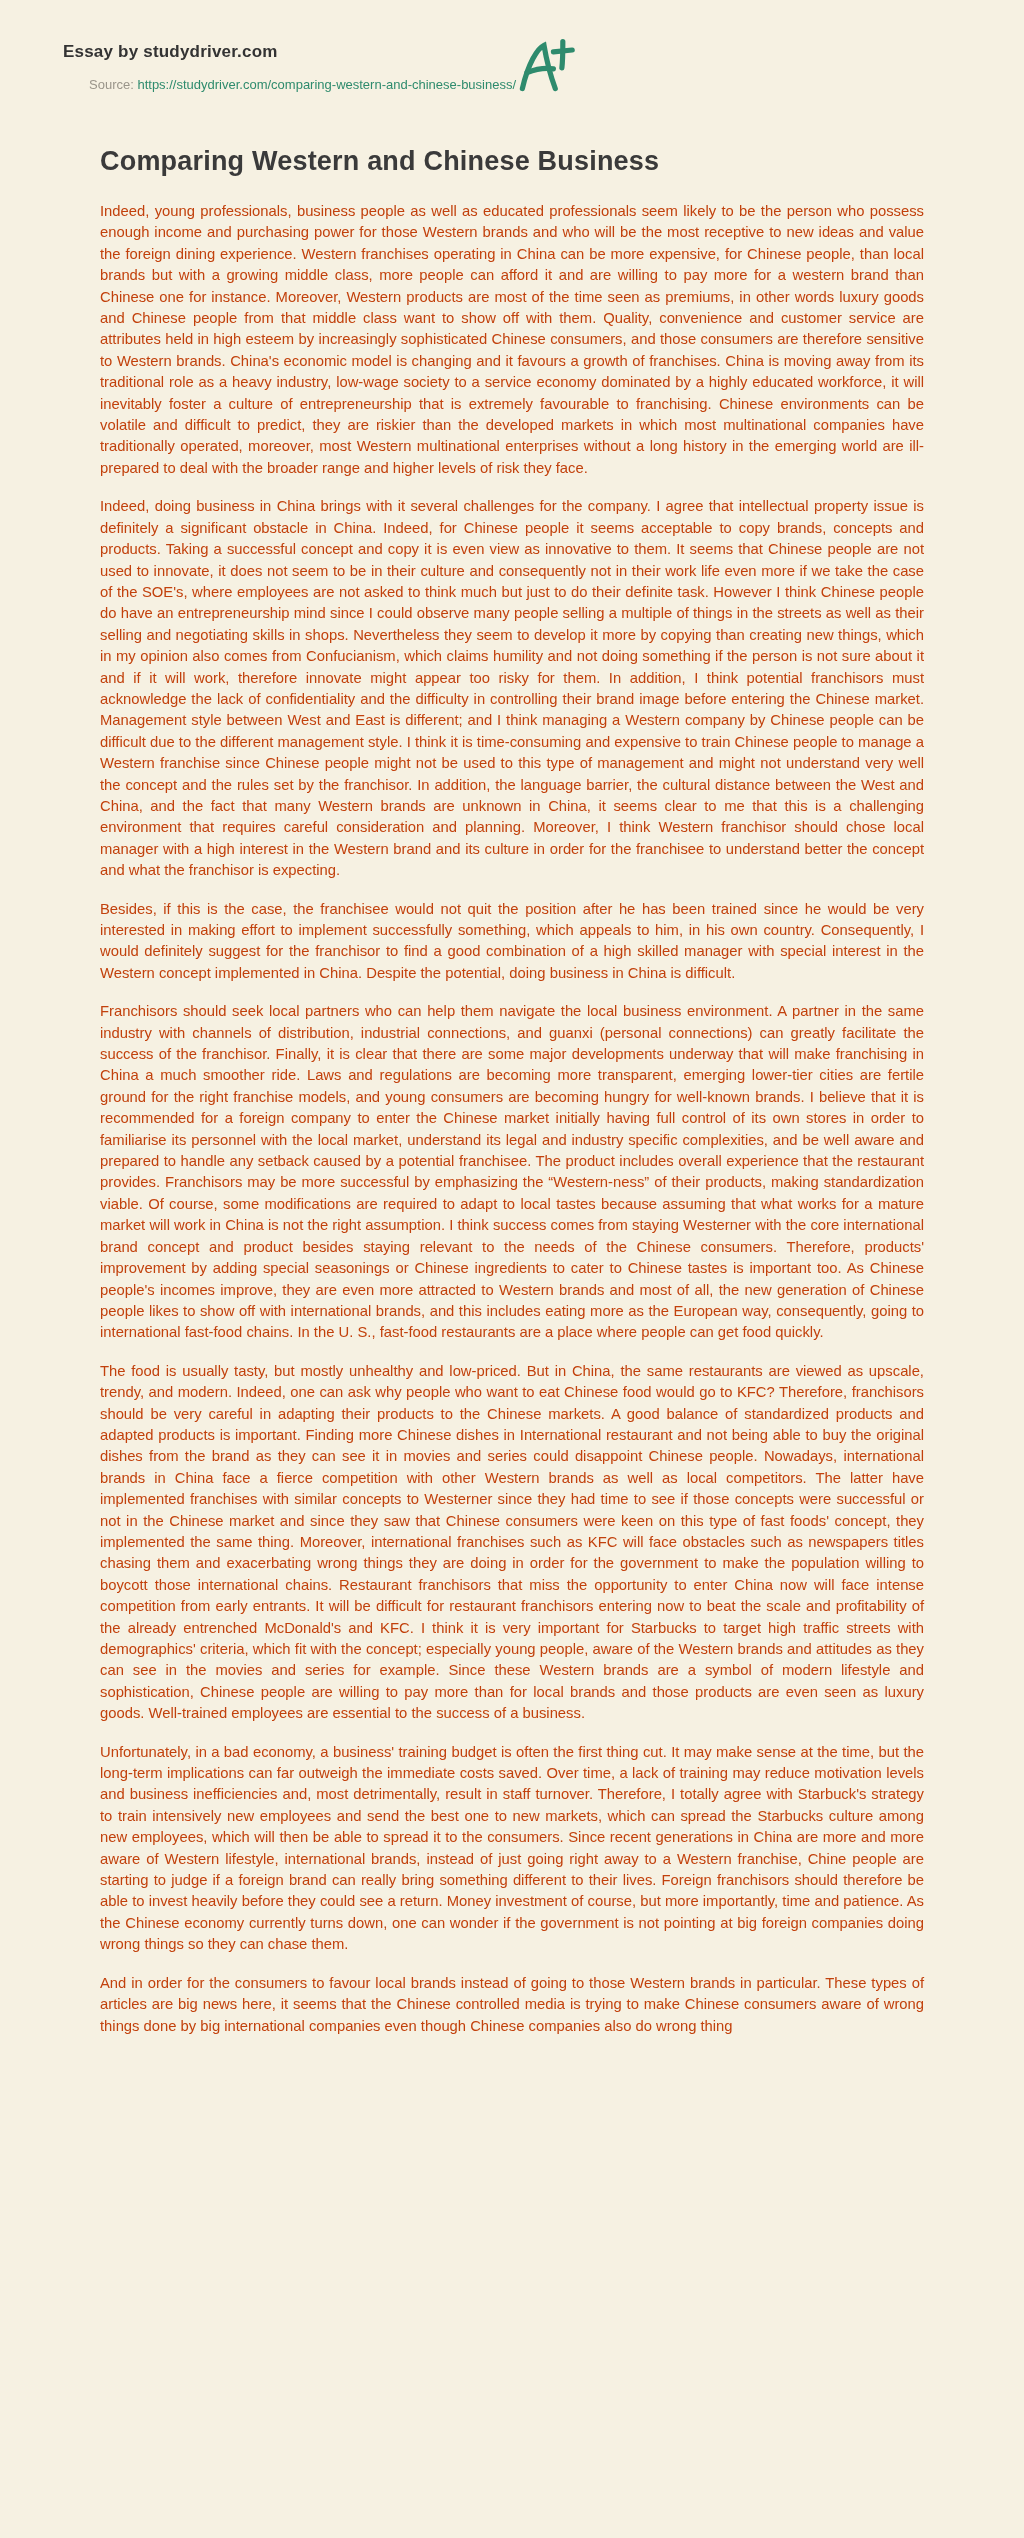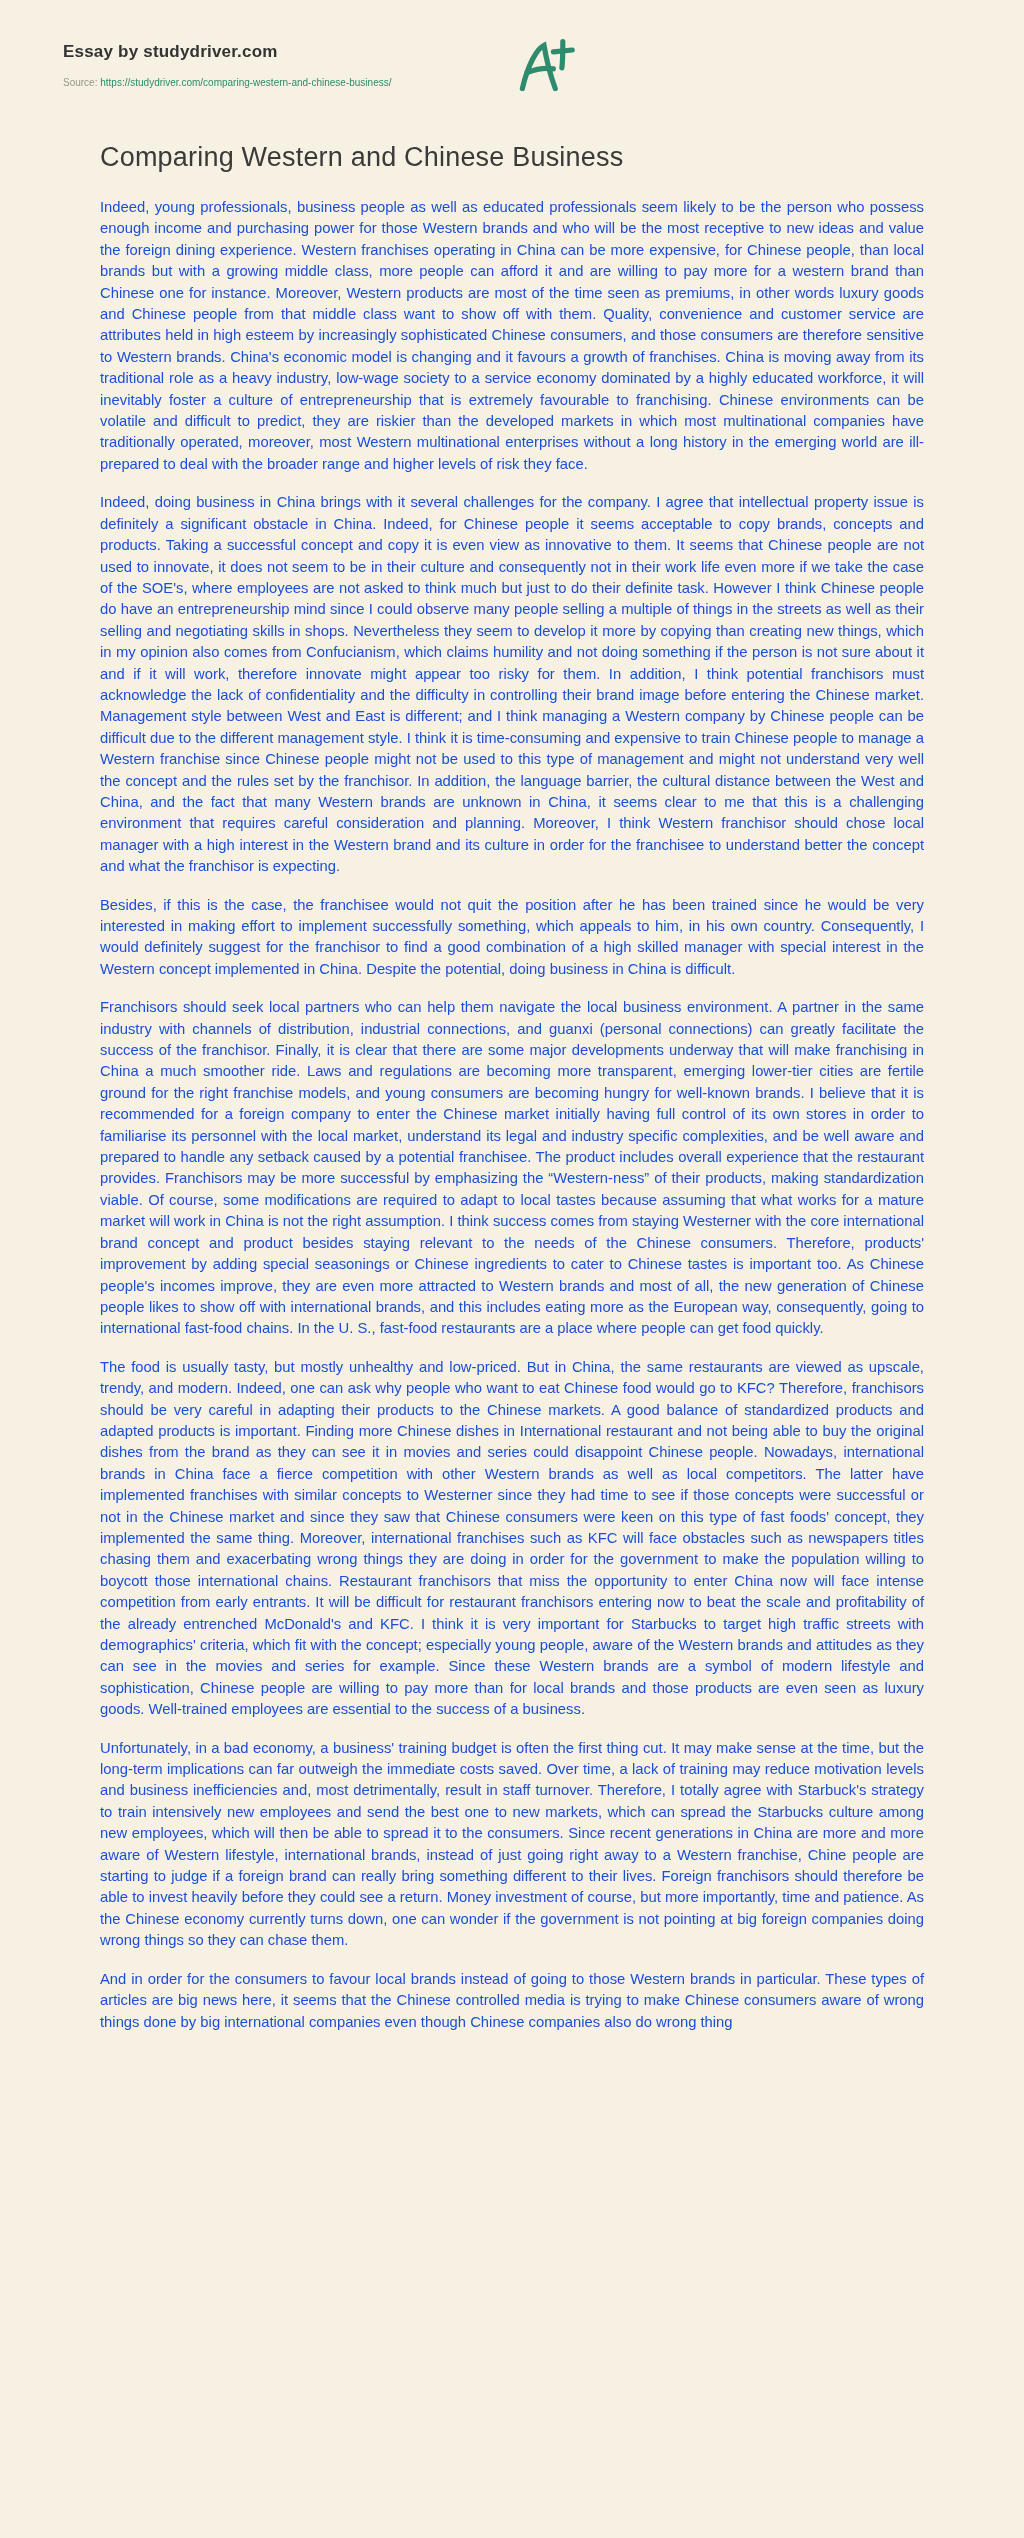--- a/index.html
+++ b/index.html
@@ -25,22 +25,23 @@
     padding: 42px 63px 0 63px;
   }
   .byline {
     font-size: 17px;
     font-weight: bold;
     color: #333333;
     letter-spacing: 0.2px;
   }
   .source-line {
     margin-top: 15px;
-    font-size: 10px;
+    font-size: 13px;
     color: #9a958a;
+    margin-left: 26px;
   }
   .source-line a {
     color: #2e8b6d;
     text-decoration: none;
   }
   .logo {
     position: absolute;
     top: 34px;
     left: 512px;
     width: 64px;
@@ -48,30 +49,30 @@
     display: inline-block;
   }
   .article {
     width: 824px;
     margin: 0 auto;
     padding-top: 54px;
   }
   h1.title {
     margin: 0 0 24px 0;
     font-size: 27px;
-    font-weight: normal;
+    font-weight: bold;
     color: #3a3a3a;
     letter-spacing: 0.2px;
   }
   .para {
     margin: 0 0 17px 0;
     font-size: 14.8px;
     line-height: 21.4px;
     text-align: justify;
-    color: #1d4ed8;
+    color: #c2410c;
   }
 </style>
 </head>
 <body>
 
 <div class="page">
 
   <div class="header">
     <div class="byline">Essay by studydriver.com</div>
     <div class="source-line">

